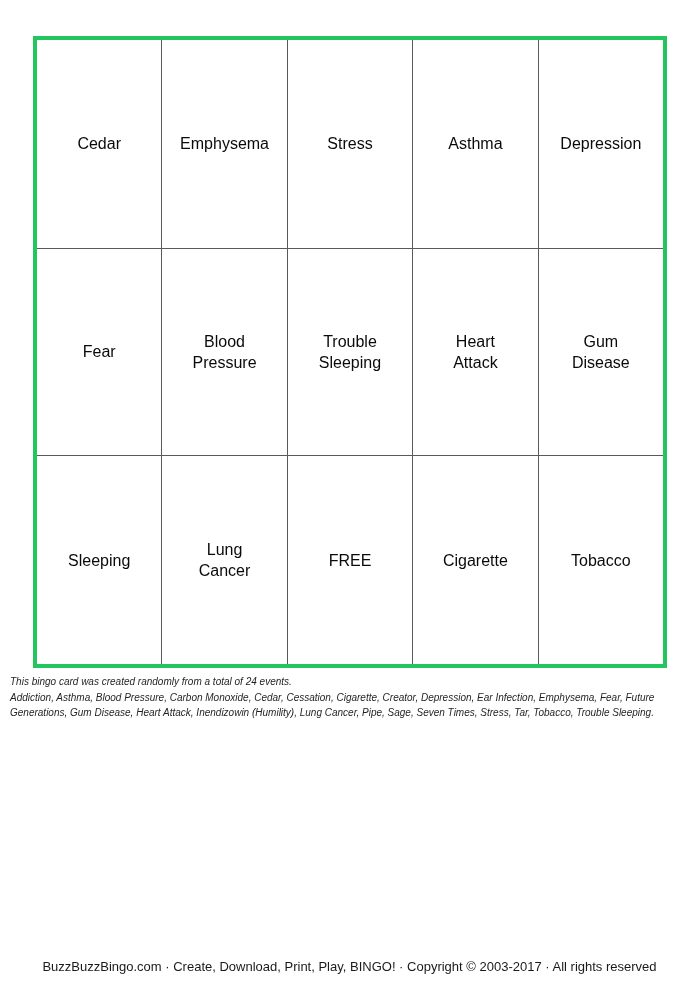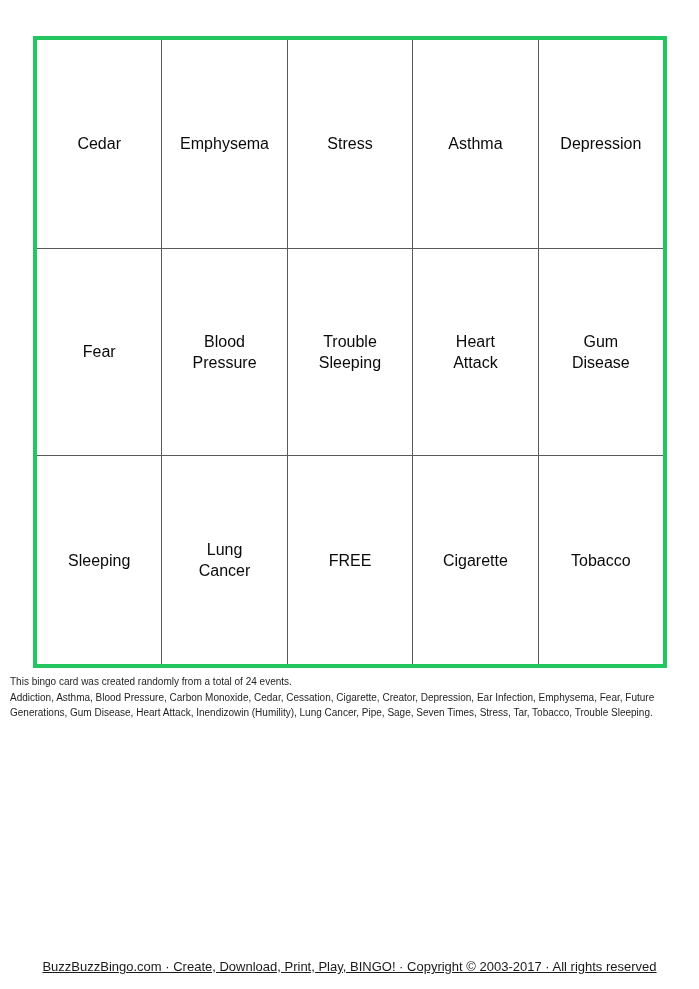--- a/index.html
+++ b/index.html
@@ -41,31 +41,31 @@
     position: absolute;
     left: 10px;
     top: 674px;
     width: 682px;
     font-size: 10px;
     line-height: 15.5px;
     color: #1f1f1f;
   }
   .notes p {
     margin: 0;
+    font-style: italic;
   }
   .footer {
     position: absolute;
     left: 0;
     top: 959px;
     width: 699px;
     text-align: center;
     font-size: 13px;
     line-height: 16px;
     color: #1a1a1a;
-    text-decoration: underline;
   }
 </style>
 </head>
 <body>
 
 <table class="bingo-card">
   <tbody id="card-body">
       <tr>
         <td>Cedar</td>
         <td>Emphysema</td>

